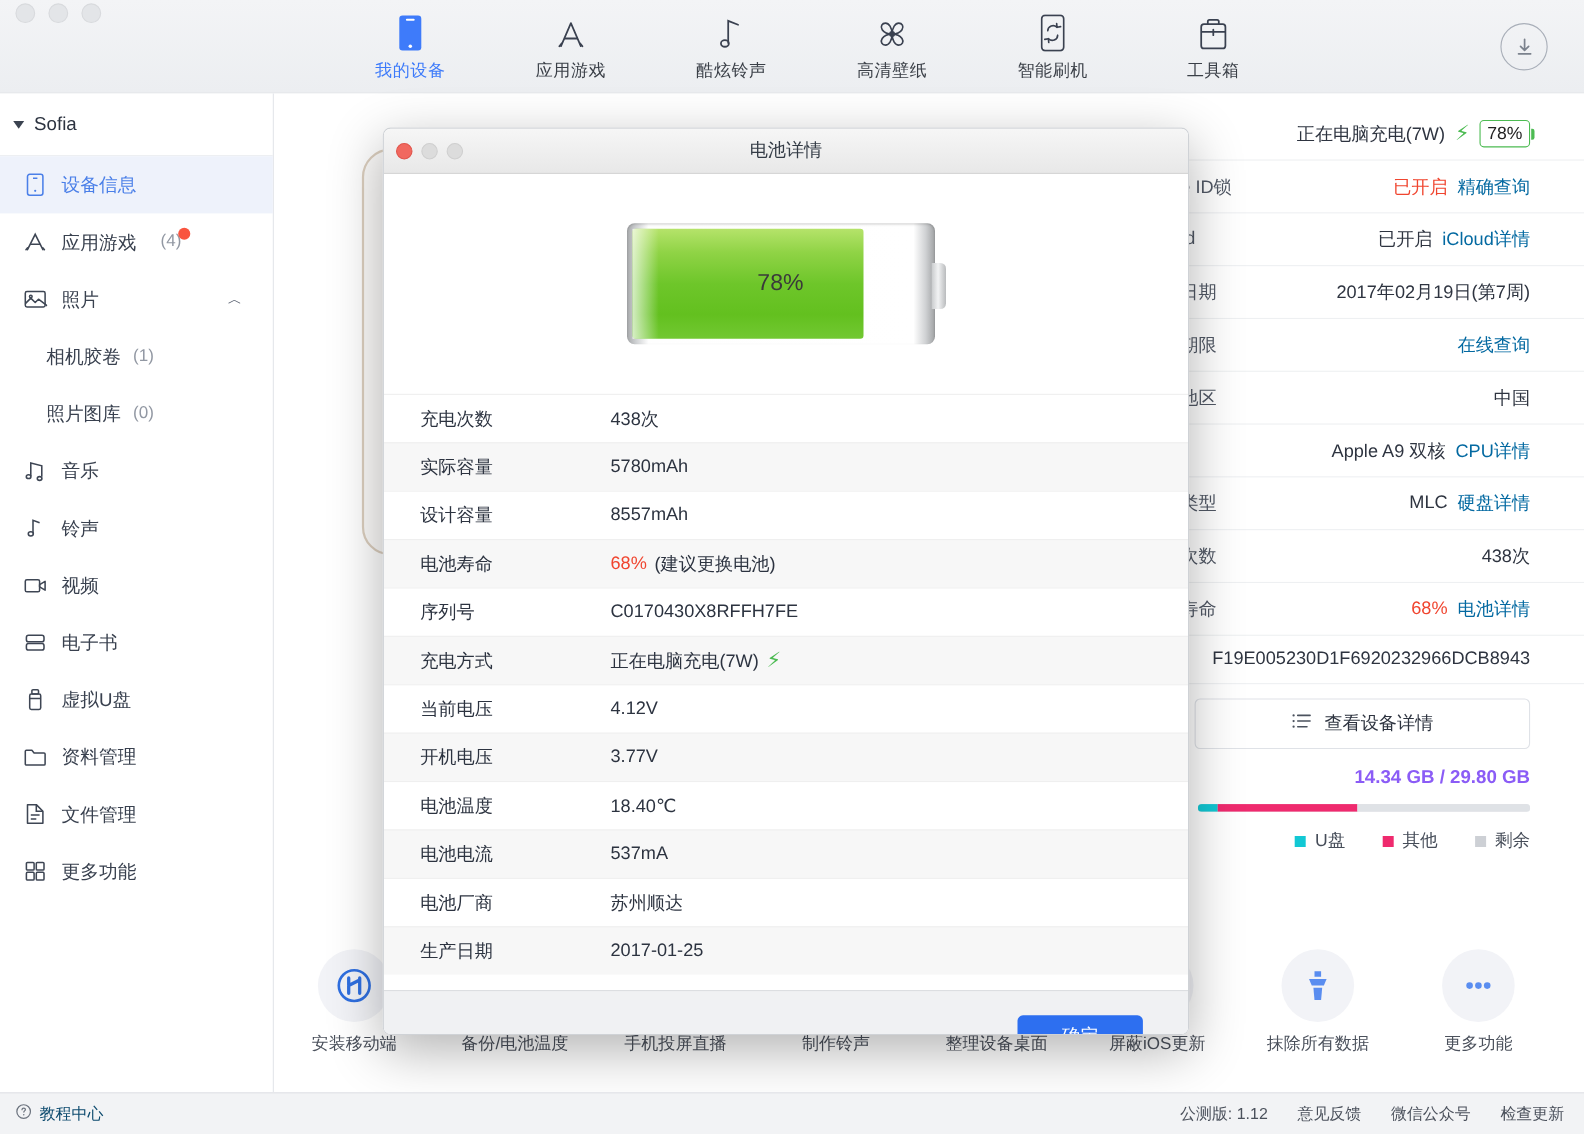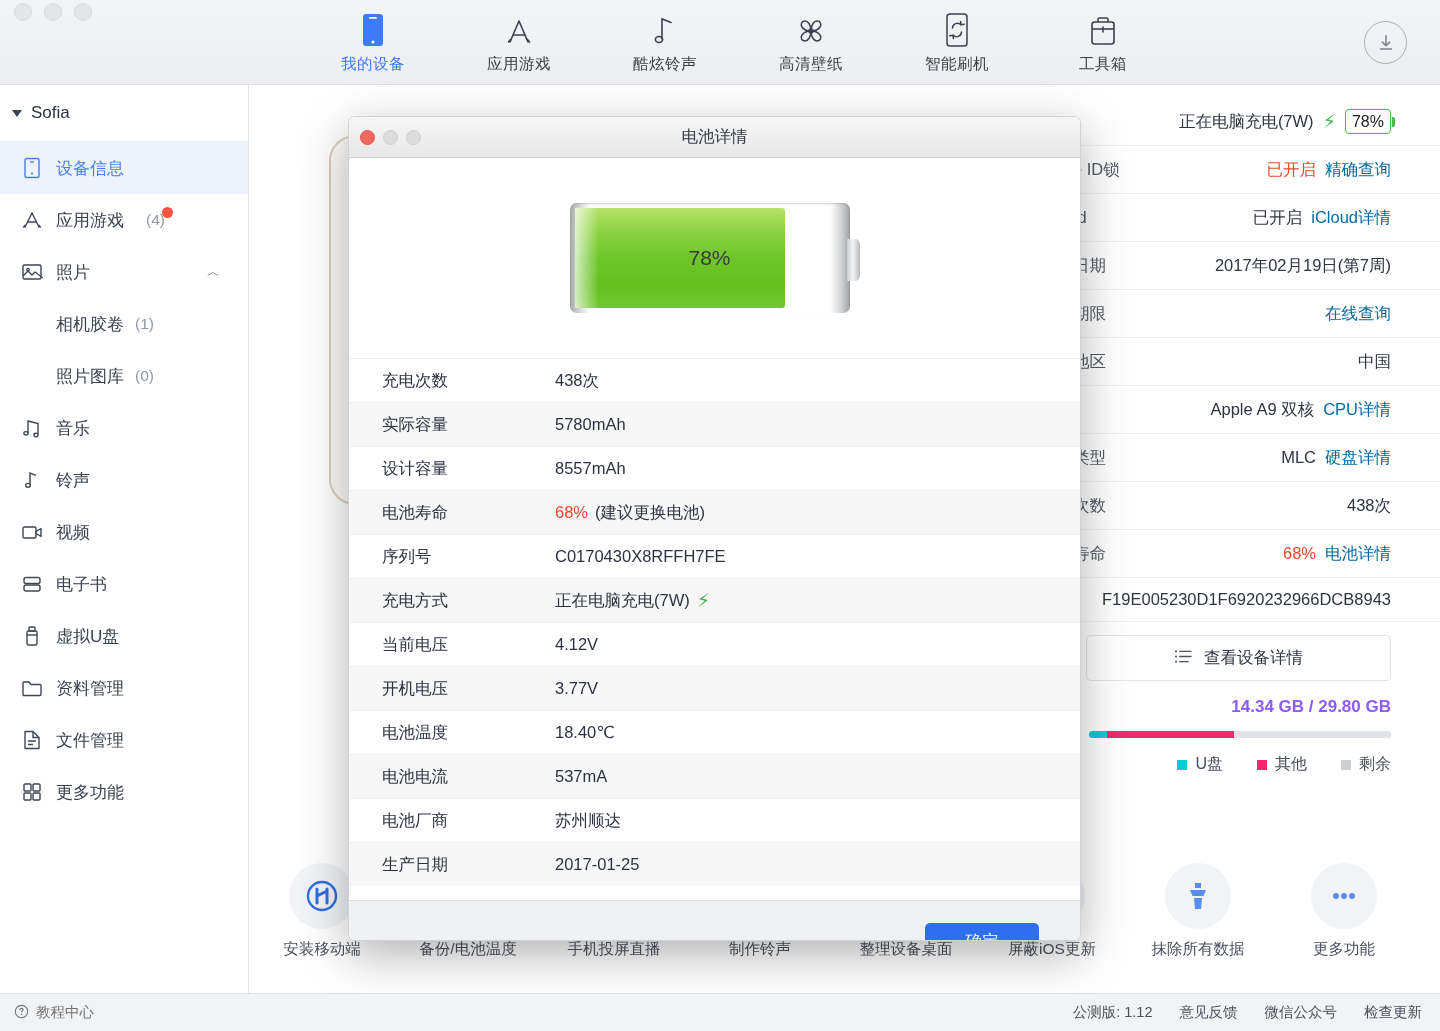--- a/index.html
+++ b/index.html
@@ -58,21 +58,21 @@
   .sb-item.active { background:#eef2fb; }
   .sb-item .sico { width:23px; height:23px; display:flex; align-items:center; justify-content:center; }
   .sb-item .lbl { font-size:17px; color:#39414f; }
   .sb-item.active .lbl { color:#4a7fe8; }
   .sb-item .cnt { font-size:15.5px; color:#9298a3; margin-left:9px; }
   .sb-item .chev { position:absolute; right:28px; color:#5a6271; font-size:13px; }
   .sb-item .dot {
     position:absolute; width:11px; height:11px; border-radius:50%;
     background:#f9543f; left:162px; top:13px;
   }
-  .sb-sub { height:52px; display:flex; align-items:center; padding-left:56px; cursor:pointer; }
+  .sb-sub { height:52px; display:flex; align-items:center; padding-left:42px; cursor:pointer; }
   .sb-sub .lbl { font-size:17px; color:#39414f; }
   .sb-sub .cnt { font-size:15.5px; color:#9298a3; margin-left:11px; }
 
   
   .main { position:absolute; left:249px; top:85px; width:1191px; height:908px; background:#fff; }
 
   .device-img {
     position:absolute; left:80px; top:50px; width:190px; height:370px;
     border:2px solid #dccfbf; border-radius:26px; background:#fcfbfa;
   }
@@ -124,21 +124,21 @@
   }
   .tool .tl { font-size:15.5px; color:#4b515c; }
 
   
   .footer {
     position:absolute; left:0; bottom:0; width:1440px; height:38px;
     background:#f2f3f5; border-top:1px solid #e0e2e6;
     display:flex; align-items:center; justify-content:space-between;
     padding:0 18px 0 14px;
   }
-  .footer .left { display:flex; align-items:center; gap:7px; font-size:14.5px; color:#737373; cursor:pointer;}
+  .footer .left { display:flex; align-items:center; gap:7px; font-size:14.5px; color:#0c4a6e; cursor:pointer;}
   .footer .right { display:flex; align-items:center; gap:27px; font-size:14.5px; color:#4b515c; }
   .footer .right span { cursor:pointer; }
   .footer .ver { cursor:default; }
 
   
   .modal-shadow {
     position:absolute; left:348px; top:116px; width:733px; height:825px;
     border-radius:7px; box-shadow:0 14px 48px rgba(0,0,0,.30);
   }
   .modal {

